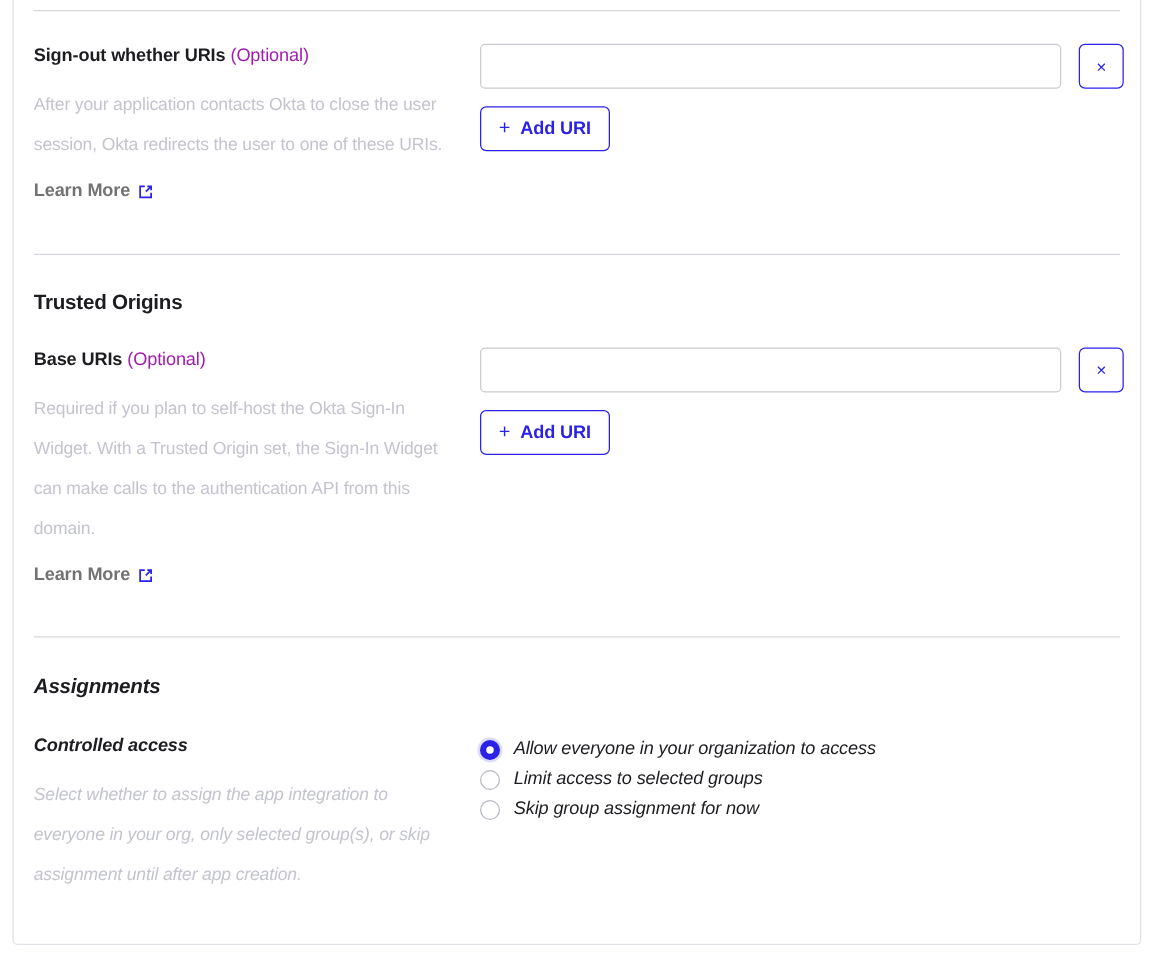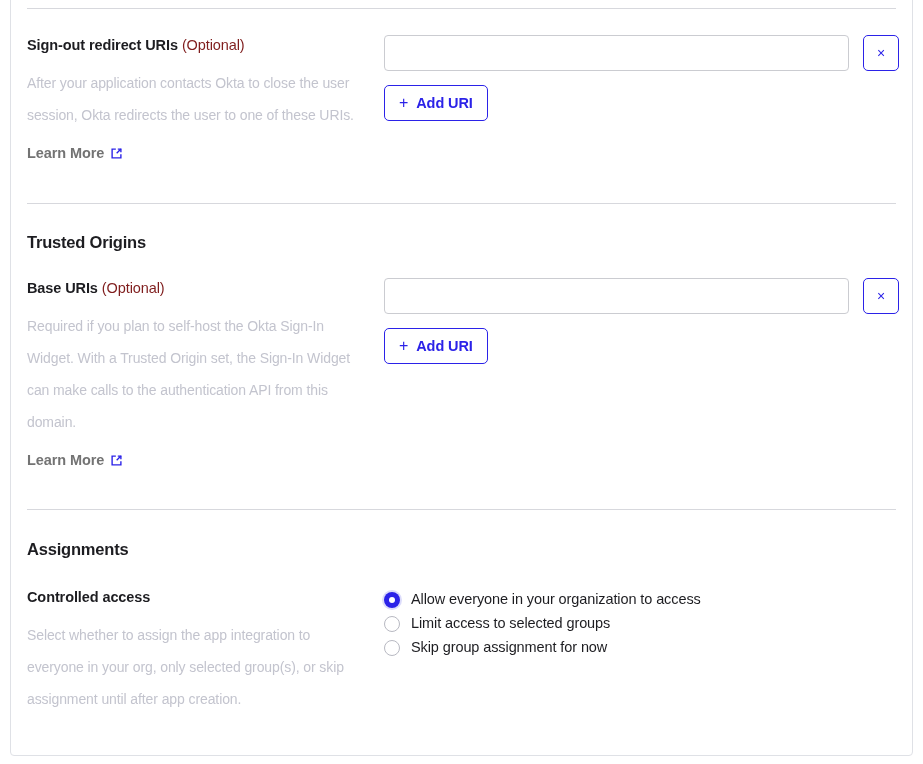--- a/index.html
+++ b/index.html
@@ -62,21 +62,21 @@
 
   .label-line {
     font-size: 14.5px;
     line-height: 20px;
     color: #1d1d21;
     font-weight: 700;
     letter-spacing: -0.1px;
   }
   .label-line .optional {
     font-weight: 400;
-    color: #7f1d1d;
+    color: #a21caf;
     margin-left: 4px;
   }
 
   .desc {
     margin-top: 12px;
     font-size: 14px;
     line-height: 32px;
     color: #c3c4ce;
     max-width: 330px;
     letter-spacing: -0.1px;
@@ -233,21 +233,21 @@
 <div class="card">
   <div class="card-inner">
 
     <div class="divider" style="margin-top:7px;"></div>
 
     <div class="section" style="padding-top:26px;">
       <div class="field-row">
 
         <div class="col-left">
           <div class="label-line">
-            <span>Sign-out redirect URIs</span><span class="optional">(Optional)</span>
+            <span>Sign-out whether URIs</span><span class="optional">(Optional)</span>
           </div>
           <div class="desc">After your application contacts Okta to close the user session, Okta redirects the user to one of these URIs.</div>
           <a class="learn-more">
             <span>Learn More</span>
             <span class="ext-icon">
               <svg viewBox="0 0 16 16" width="13" height="13" fill="none" stroke="#2b22e8" stroke-width="1.7">
                 <path d="M7.2 2.6H2.6v10.8h10.8V8.8"></path>
                 <path d="M9.6 2.6h3.8v3.8"></path>
                 <path d="M13.4 2.6 8.2 7.8"></path>
               </svg>
@@ -306,21 +306,21 @@
               <span>Add URI</span>
             </button>
           </div>
         </div>
 
       </div>
     </div>
 
     <div class="divider" style="margin-top:40px;"></div>
 
-    <div class="section" style="padding-top:30px;">
+    <div class="section" style="padding-top:30px;font-style:italic;">
       <div class="sec-title">Assignments</div>
 
       <div class="field-row" style="margin-top:28px;">
 
         <div class="col-left">
           <div class="label-line">Controlled access</div>
           <div class="desc">Select whether to assign the app integration to everyone in your org, only selected group(s), or skip assignment until after app creation.</div>
         </div>
 
         <div class="col-right">

